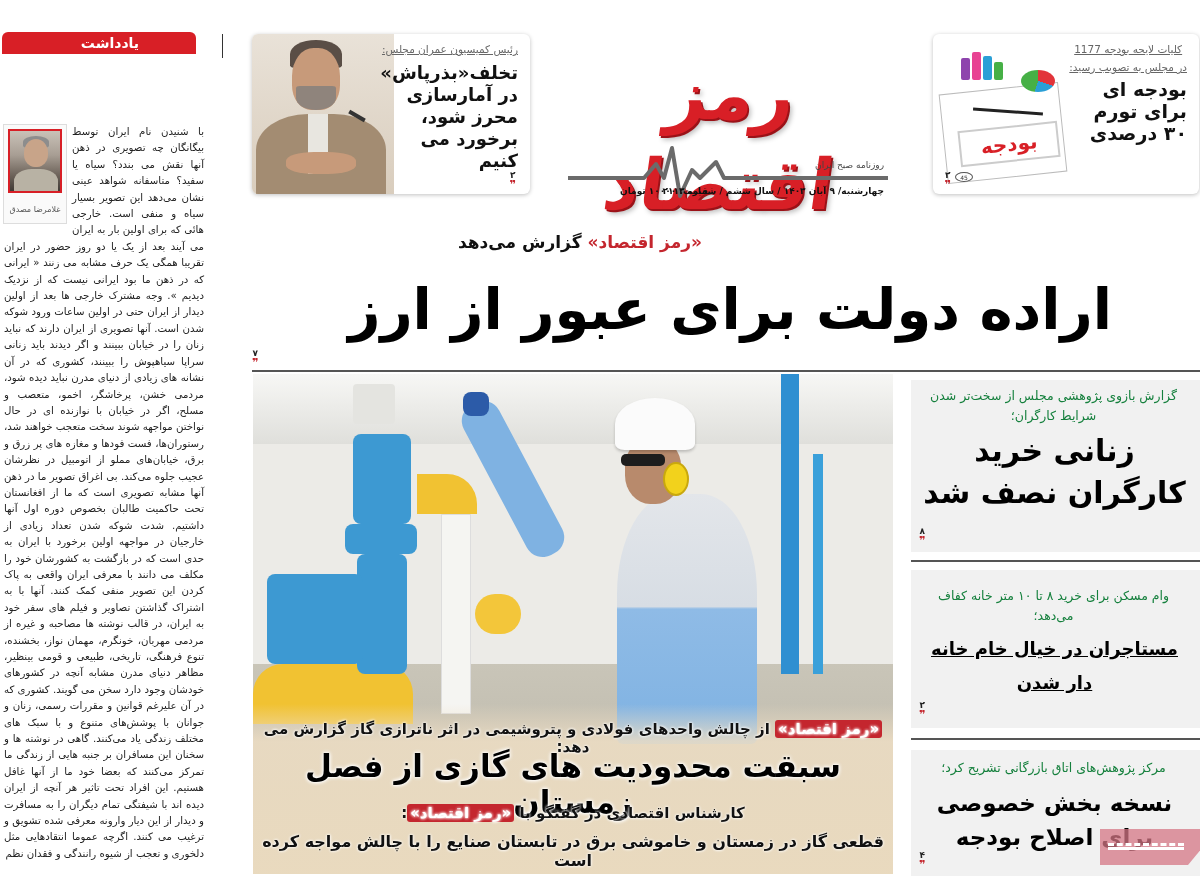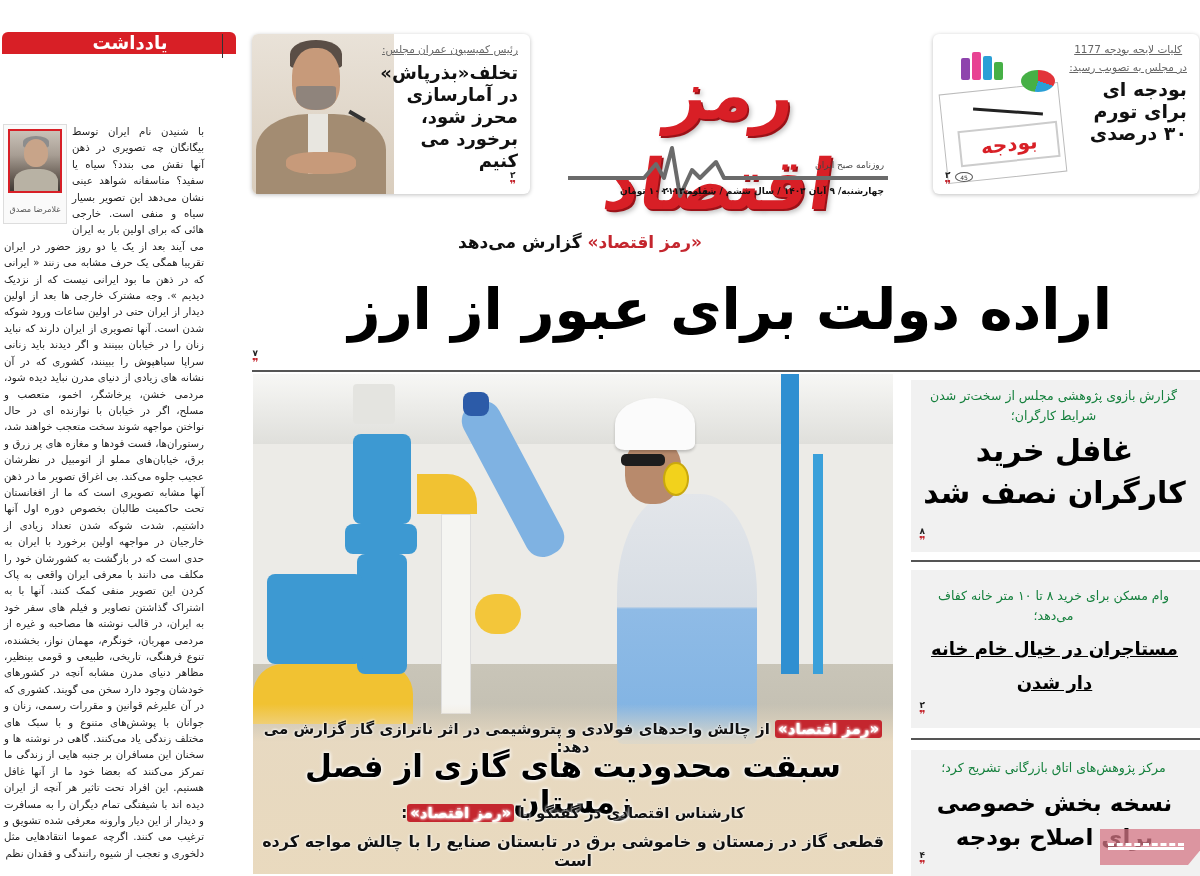--- a/index.html
+++ b/index.html
@@ -1,21 +1,21 @@
 <!DOCTYPE html>
 <html><head>
 <meta charset="utf-8">
 <style>
   * { box-sizing: border-box; margin: 0; padding: 0; }
   html, body { width: 1200px; height: 876px; overflow: hidden; background: #ffffff; }
   body { position: relative; font-family: "DejaVu Sans", sans-serif; color: #111; direction: rtl; }
 
   
   .editorial { position: absolute; left: 0; top: 30px; width: 208px; height: 846px; }
-  .editorial-bar { position: absolute; left: 2px; top: 2px; width: 234px; height: 22px; background: #d81f26; border-radius: 6px 6px 0 0; color: #fff; font-size: 18px; font-weight: bold; text-align: center; line-height: 22px; padding-left: 22px; }
+  .editorial-bar { position: absolute; left: 2px; top: 2px; width: 194px; height: 22px; background: #d81f26; border-radius: 6px 6px 0 0; color: #fff; font-size: 14px; font-weight: bold; text-align: center; line-height: 22px; padding-left: 22px; }
   .editorial-title { position: absolute; left: 0; top: 34px; width: 208px; text-align: center; font-size: 17px; font-weight: bold; line-height: 22px; color: #111; }
   .author-box { position: absolute; left: 3px; top: 94px; width: 64px; height: 100px; border: 1px solid #ddd; background: #fafafa; }
   .author-photo { position: absolute; left: 4px; top: 4px; width: 54px; height: 64px; border: 2px solid #d81f26; background: linear-gradient(180deg, #c9c2b8 0%, #a89e94 40%, #6b6158 75%, #3f3a35 100%); overflow: hidden; }
   .author-photo .head { position: absolute; left: 14px; top: 8px; width: 24px; height: 28px; border-radius: 50% 50% 45% 45%; background: #c8a489; }
   .author-photo .hair { position: absolute; left: 13px; top: 5px; width: 26px; height: 12px; border-radius: 50% 50% 20% 20%; background: #8d8d8d; }
   .author-photo .body { position: absolute; left: 4px; top: 38px; width: 44px; height: 30px; border-radius: 40% 40% 0 0; background: #b8b2a4; }
   .author-name { position: absolute; left: 0; top: 80px; width: 62px; text-align: center; font-size: 8px; color: #555; }
   .editorial-body { position: absolute; left: 4px; top: 94px; width: 200px; font-size: 10.2px; line-height: 16.4px; text-align: justify; color: #222; }
   .editorial-body .float-spacer { float: left; width: 68px; height: 104px; }
 
@@ -225,21 +225,21 @@
     <h2 class="cap-headline">سبقت محدودیت های گازی از فصل زمستان</h2>
     <div class="cap-sub">
       <span>کارشناس اقتصادی در گفتگو با </span><span class="brand">«رمز اقتصاد»</span><span>:</span>
     </div>
     <div class="cap-deck">قطعی گاز در زمستان و خاموشی برق در تابستان صنایع را با چالش مواجه کرده است</div>
   </figcaption>
 </figure>
 
 <article class="side-story story-1">
   <div class="kicker">گزارش بازوی پژوهشی مجلس از سخت‌تر شدن شرایط کارگران؛</div>
-  <h3 class="head">غافل خرید کارگران نصف شد</h3>
+  <h3 class="head">زنانی خرید کارگران نصف شد</h3>
   <div class="page-ref">
     <span class="num">۸</span>
     <span class="quote">❞</span>
   </div>
 </article>
 <div class="rule" style="left:911px; top:560px; width:289px;"></div>
 
 <article class="side-story story-2">
   <div class="kicker">وام مسکن برای خرید ۸ تا ۱۰ متر خانه کفاف می‌دهد؛</div>
   <h3 class="head">مستاجران در خیال خام خانه دار شدن</h3>

